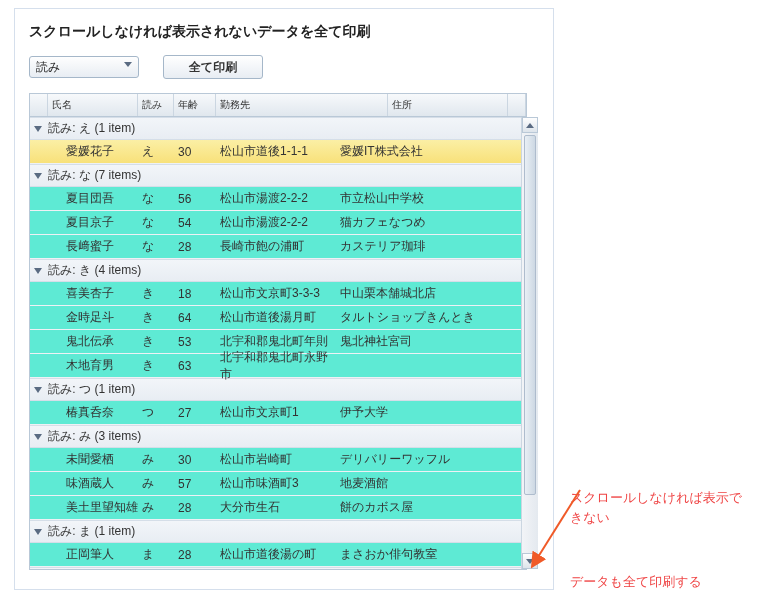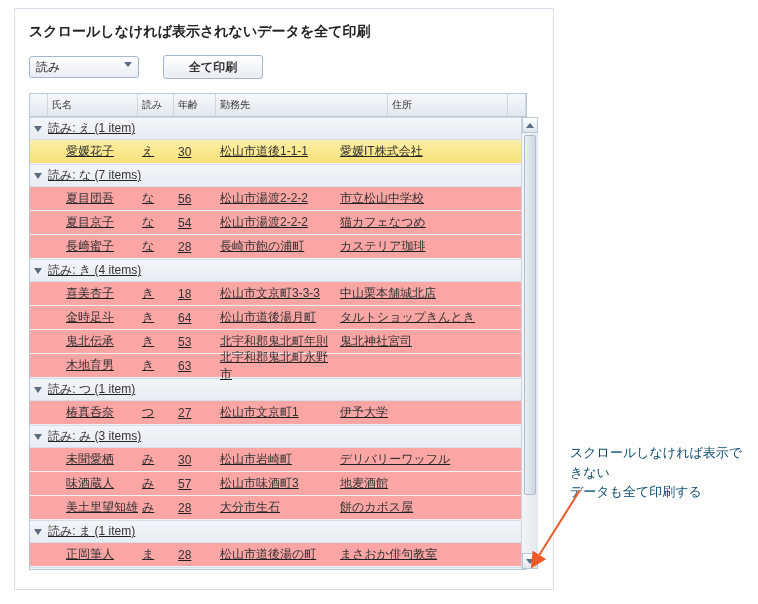--- a/index.html
+++ b/index.html
@@ -21,39 +21,39 @@
   .ghead, .grow, .grouprow { display:flex; align-items:center; }
   .ghead { height:23px; background:linear-gradient(#f7f9fb,#e0e7ee); border-bottom:1px solid #b9c8d7; }
   .ghead .th { height:100%; border-right:1px solid #cbd6e1; font-size:10px; color:#333; display:flex; align-items:center; padding-left:4px; }
   .c-exp{width:18px;padding:0;}
   .c-name{width:90px;}
   .c-read{width:36px;}
   .c-age{width:42px;}
   .c-addr{width:120px;}
   .c-work{width:172px;}
   .c-last{flex:1;border-right:none;}
-  .gbody { height:452px; overflow:hidden; background:#fca5a5;text-decoration:underline; }
+  .gbody { height:452px; overflow:hidden; background:#5eead4; }
   .grouprow { height:23px; background:linear-gradient(#f2f5f9,#e8edf3); border-top:1px solid #d5dee8; border-bottom:1px solid #d5dee8; font-size:12px; color:#333; padding-left:4px; }
   .grouprow .tri { width:0;height:0;border-left:4px solid transparent;border-right:4px solid transparent;border-top:6px solid #5a6b82; margin-right:6px; }
   .grow { height:24px; border-bottom:1px solid #eef1f5; font-size:12px; }
   .grow .td { height:100%; display:flex; align-items:center; padding-left:4px; color:#333; }
   .grow .td.c-exp{padding:0;}
   .grow.sel { background:linear-gradient(#fbefa5,#f8e17a);align-items:center; }
   .grow.sel .td { color:#333; }
   .grow .td.c-name{padding-left:18px;}
   
   .vs { position:absolute; right:1px; top:24px; width:17px; height:452px; background:linear-gradient(90deg,#f2f4f7,#e4e9ef); border-left:1px solid #cbd6e1; }
   .vs .arw { height:16px; background:linear-gradient(#fefefe,#dde4eb); border:1px solid #b9c8d7; display:flex; align-items:center; justify-content:center; cursor:pointer;}
   .vs .arw .a-up{width:0;height:0;border-left:4px solid transparent;border-right:4px solid transparent;border-bottom:5px solid #5a6b82;}
   .vs .arw .a-dn{width:0;height:0;border-left:4px solid transparent;border-right:4px solid transparent;border-top:5px solid #5a6b82;}
   .vs .thumb { position:absolute; left:2px; top:18px; width:12px; height:360px; background:linear-gradient(90deg,#e9eff5,#cdd8e3); border:1px solid #aebccd; border-radius:2px; cursor:pointer;}
   .vs .arw.bottom{position:absolute;bottom:0;left:0;right:0;}
   
   .ann { position:absolute; left:570px; top:443px; width:180px; }
-  .ann-text { color:#0c4a6e; font-size:13px; line-height:1.5; font-weight:500; }
+  .ann-text { color:#ef4444; font-size:13px; line-height:1.5; font-weight:500;margin-top:45px; }
   .ann-svg { position:absolute; left:-45px; top:42px; }
 </style>
 </head>
 <body>
 
 <div class="frame">
   <div class="panel">
     <div class="title">スクロールしなければ表示されないデータを全て印刷</div>
     <div class="bar">
       <div class="dropdown">

